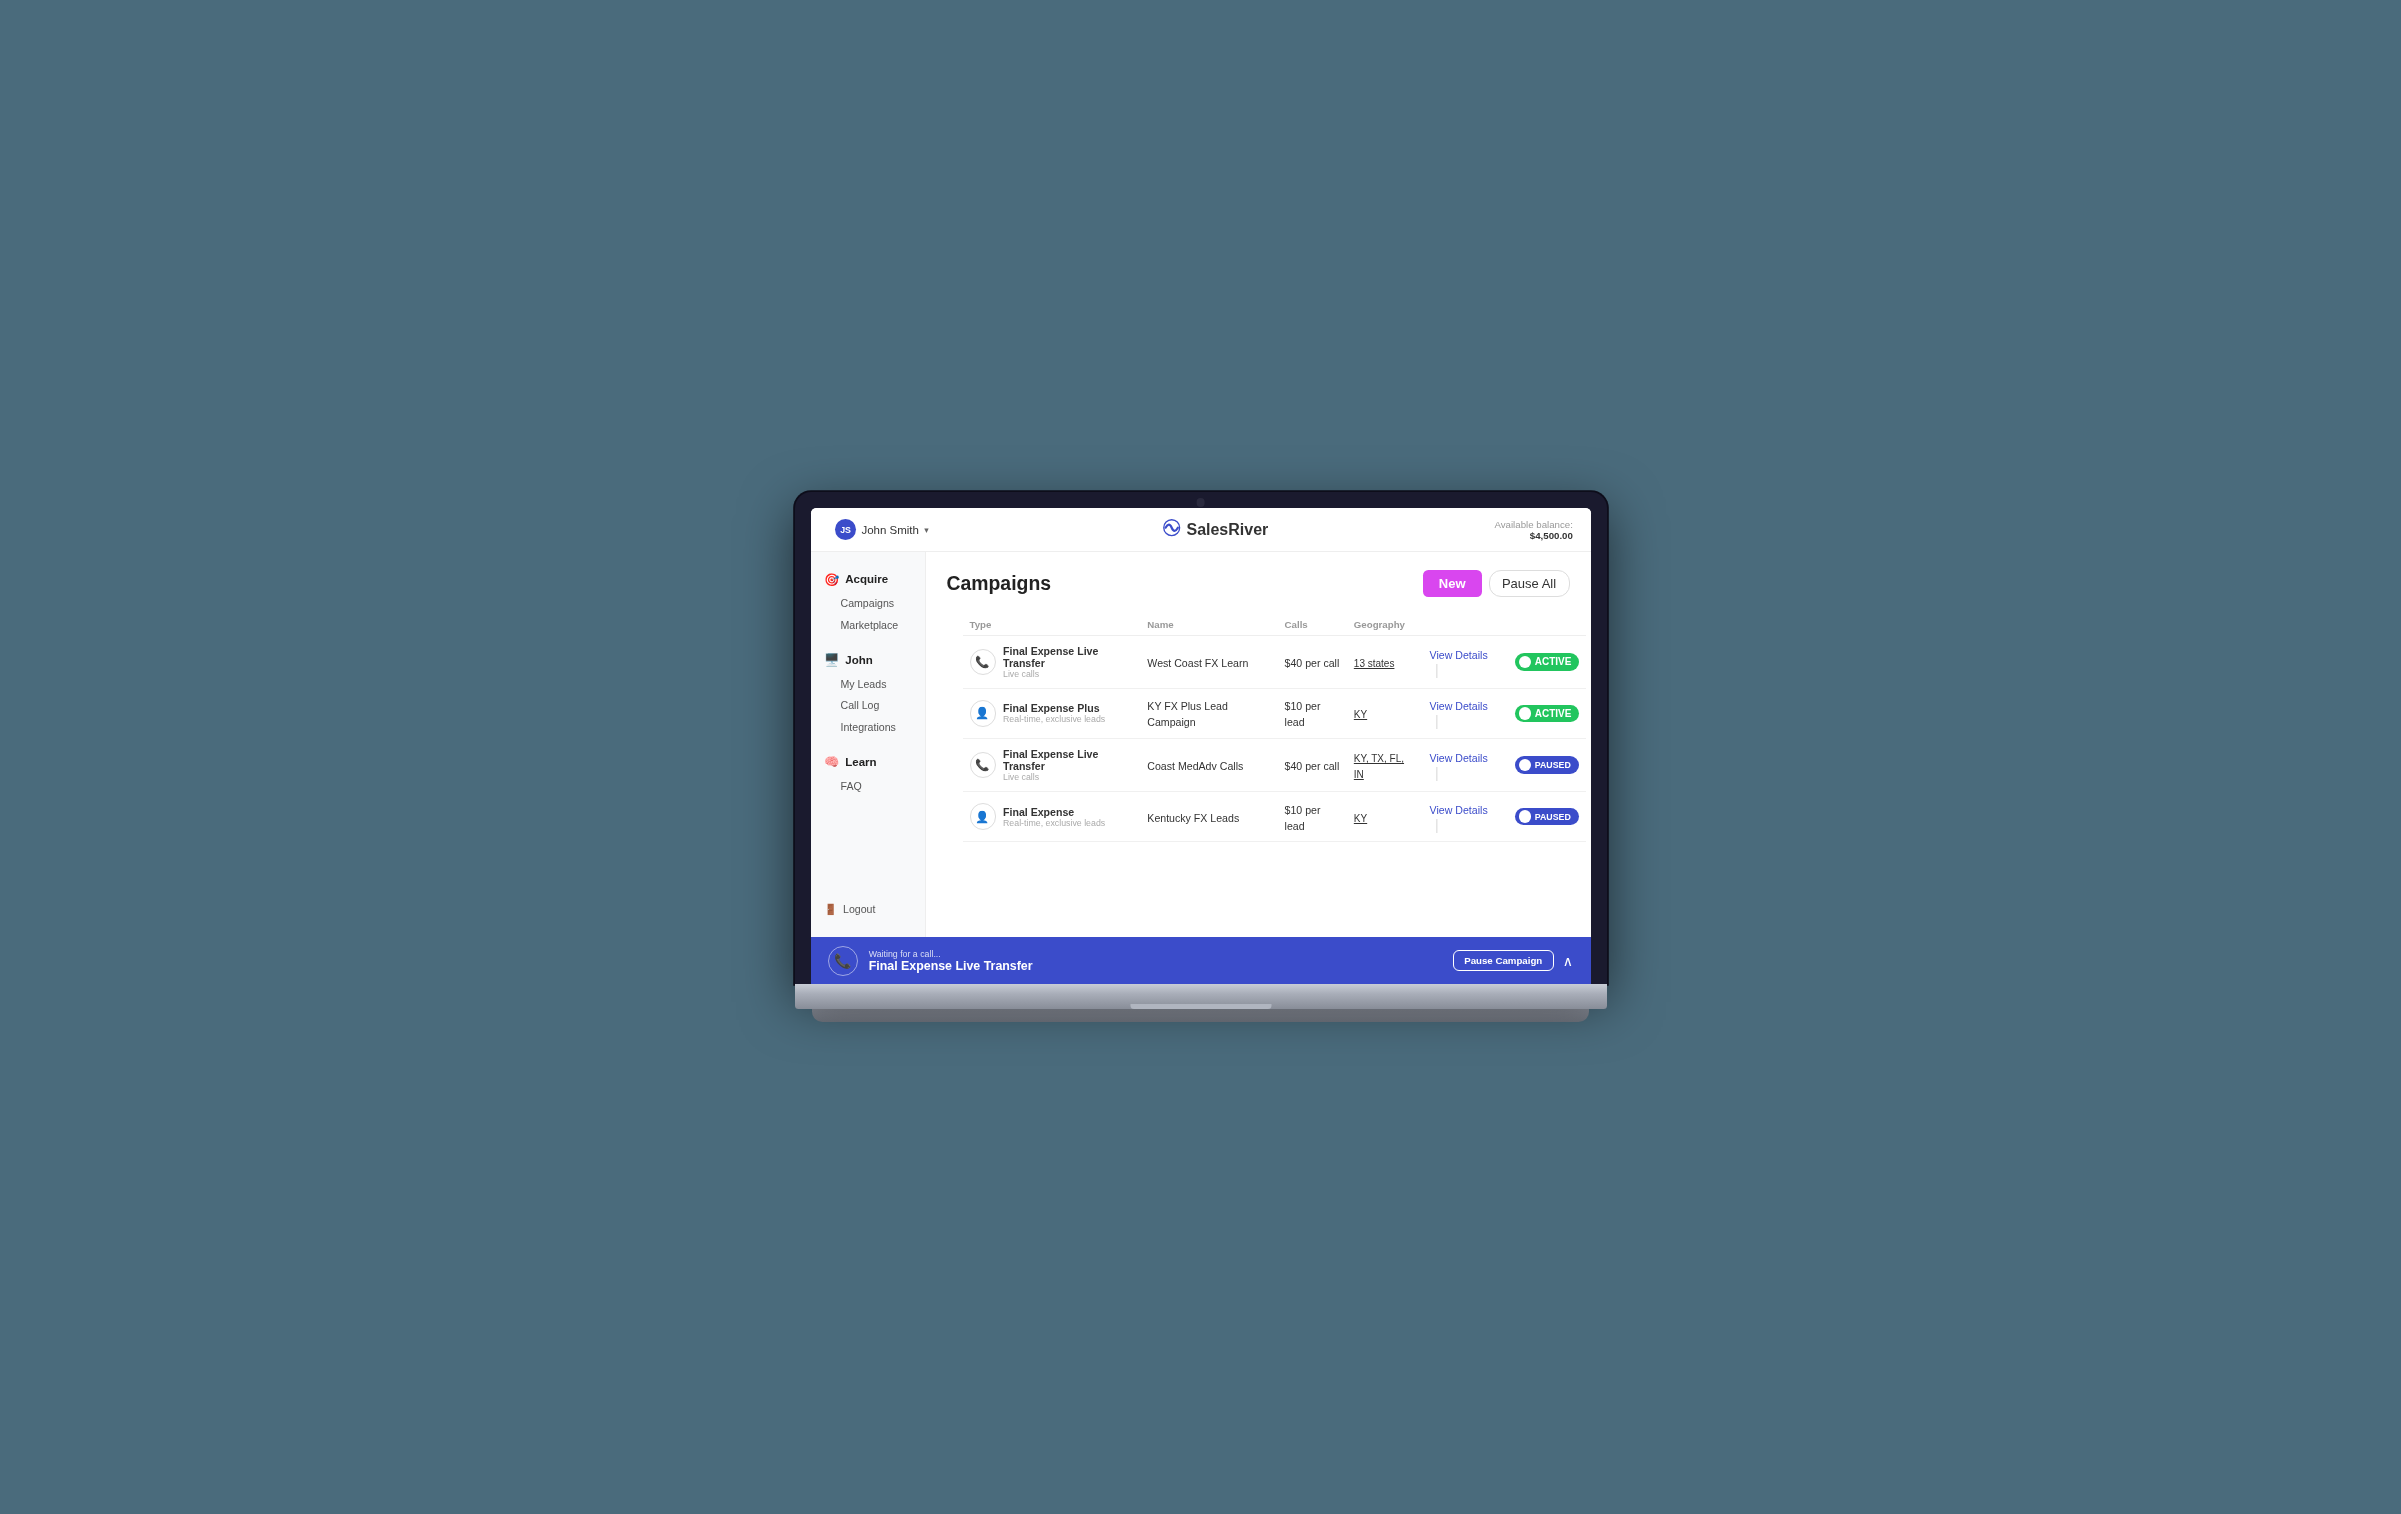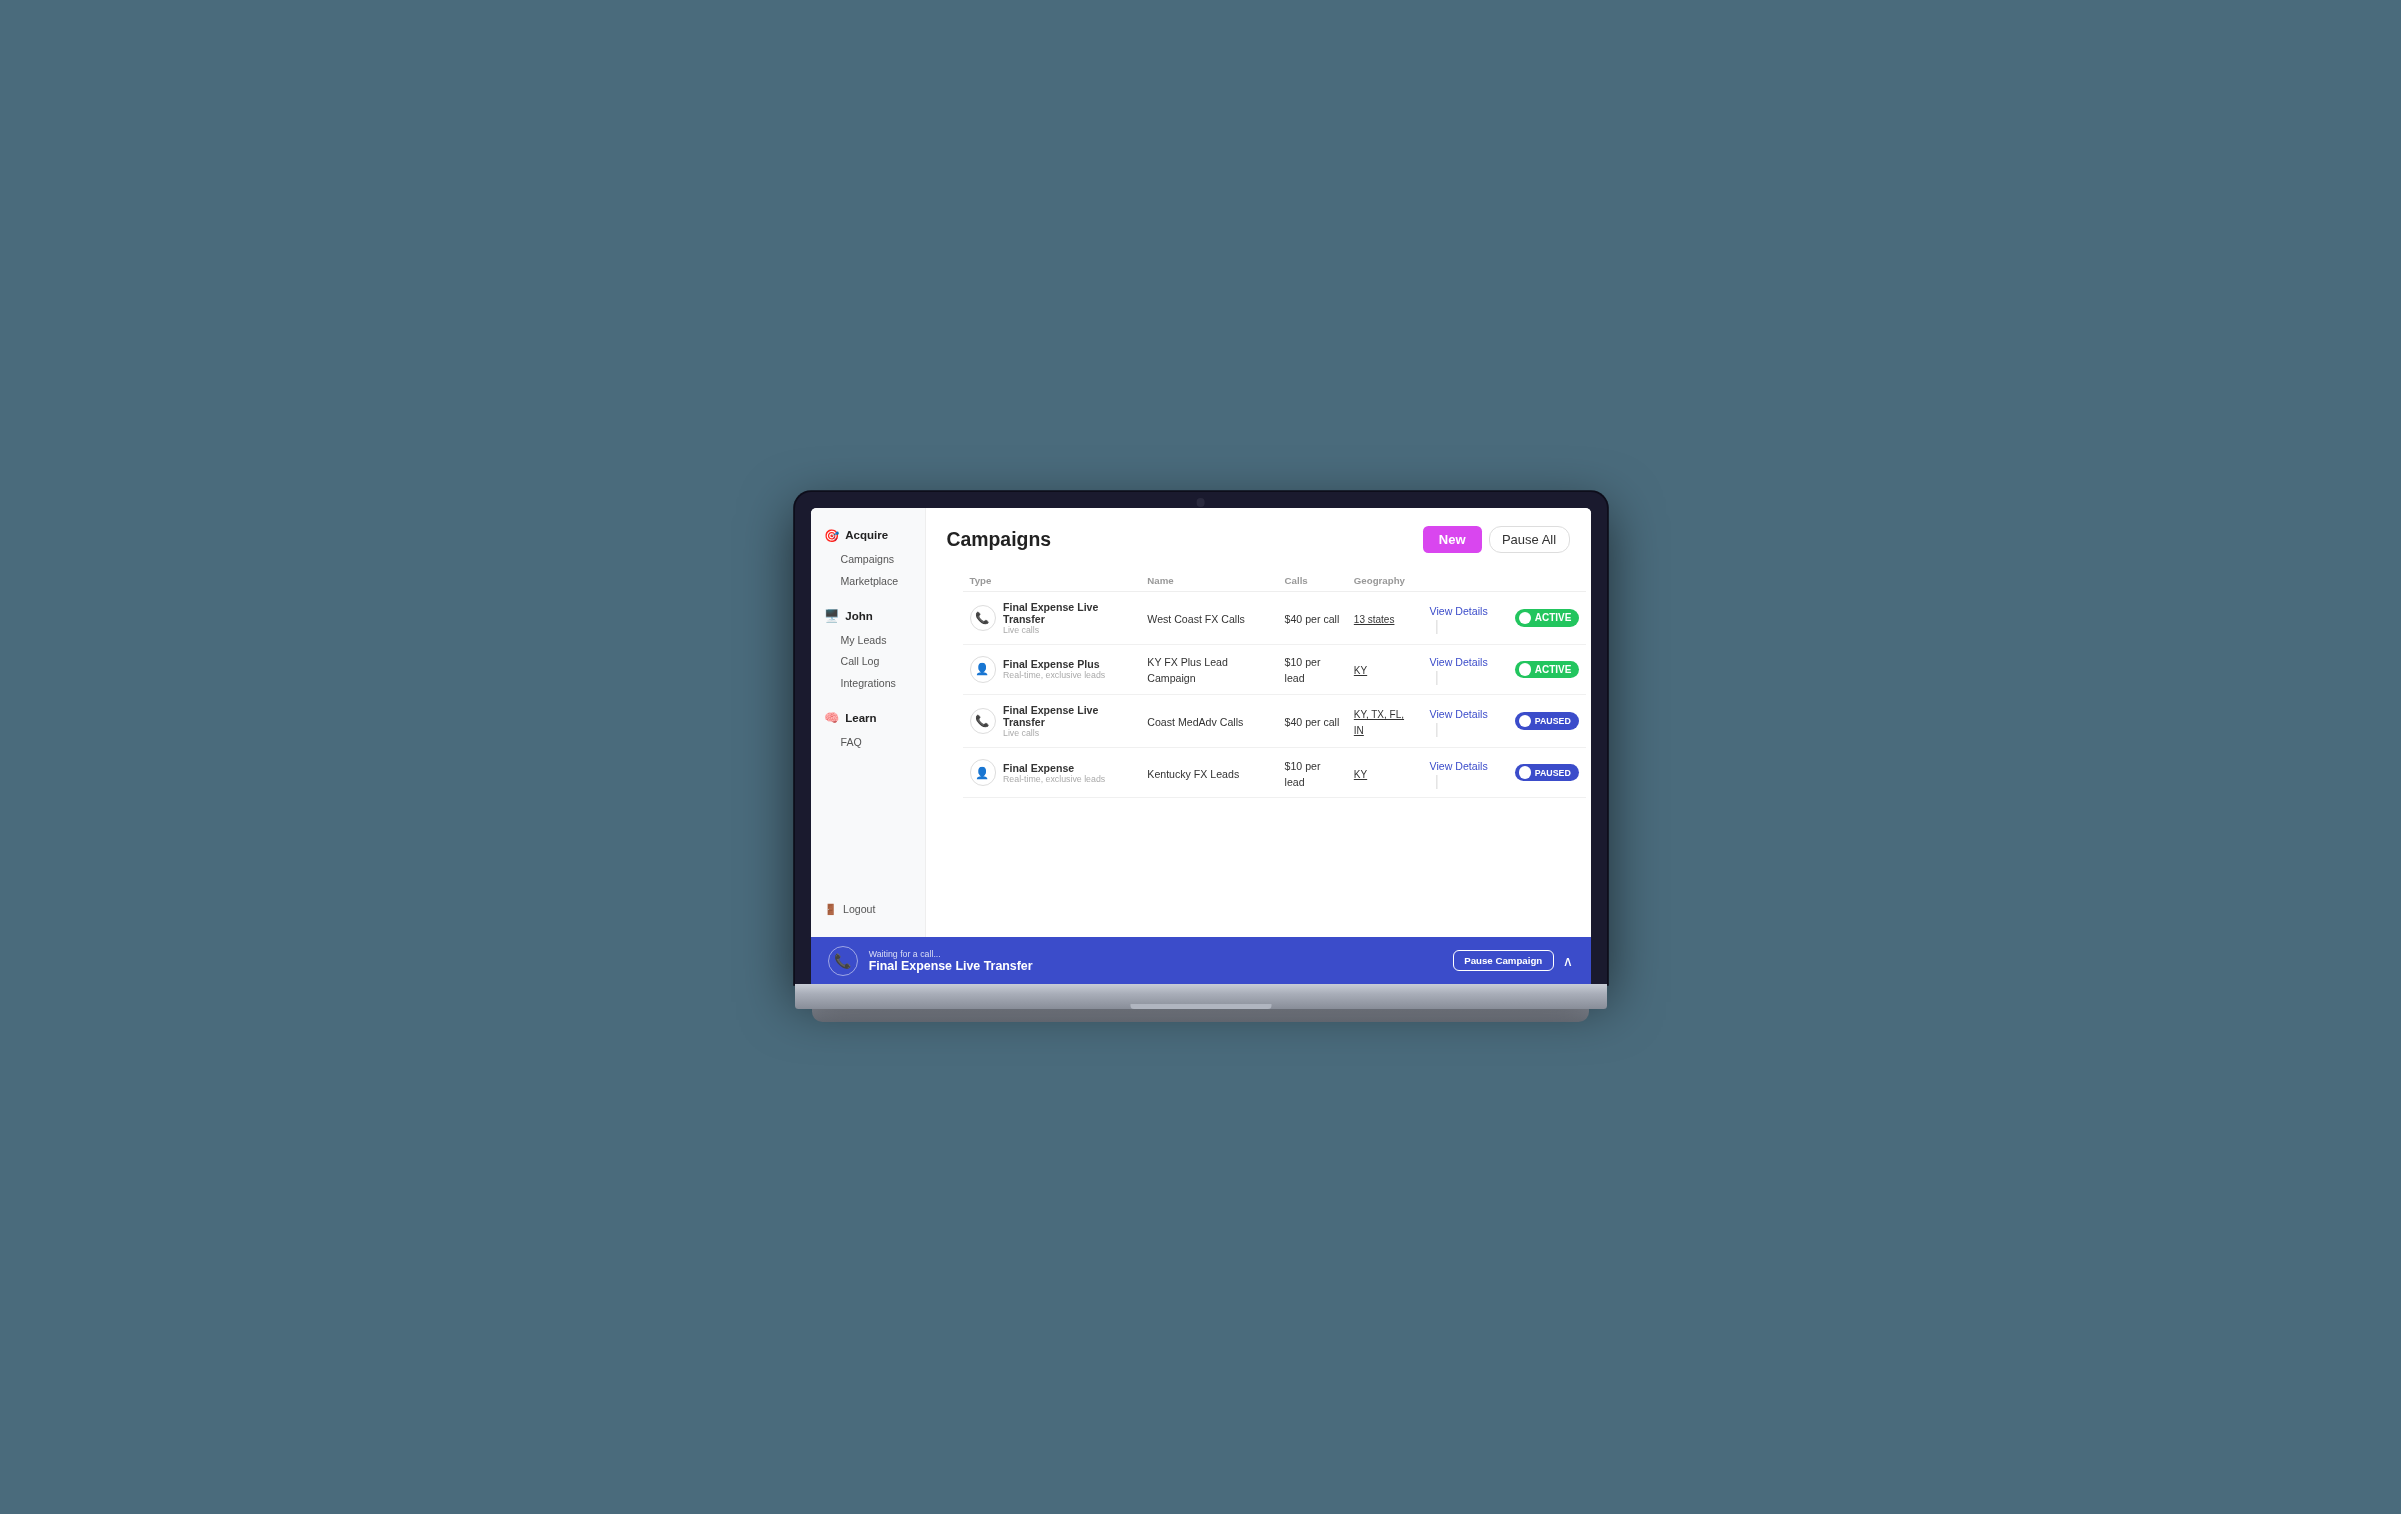--- a/index.html
+++ b/index.html
@@ -432,20 +432,40 @@
   </style>
 </head>
 <body>
 
 <div class="laptop-outer">
   <div class="laptop-screen-bezel">
     <div class="camera-notch"></div>
     <div class="screen">
       <div class="app-container">
 
+        <div class="top-bar">
+          <div class="user-menu">
+            <div class="user-avatar">JS</div>
+            <span class="user-name">John Smith</span>
+            <span class="chevron-icon">▾</span>
+          </div>
+          <div class="brand-logo">
+            <span class="brand-icon">
+              <svg width="19.4" height="19.4" viewBox="0 0 22 22" fill="none">
+                <path d="M4 11 Q8 4 11 11 Q14 18 18 11" stroke="#3b4cca" stroke-width="2.5" fill="none" stroke-linecap="round"></path>
+                <circle cx="11" cy="11" r="9" stroke="#3b4cca" stroke-width="1.5" fill="none"></circle>
+              </svg>
+            </span>
+            <span>SalesRiver</span>
+          </div>
+          <div class="balance-info">
+            <div class="balance-label">Available balance:</div>
+            <div class="balance-amount">$4,500.00</div>
+          </div>
+        </div>
 
         <div class="main-content">
 
           <div class="sidebar">
             <div class="sidebar-section">
               <div class="sidebar-section-header">
                 <span class="sidebar-section-icon">🎯</span>
                 <span>Acquire</span>
               </div>
               <div class="sidebar-item">
@@ -514,21 +534,21 @@
               <tr>
     <td>
       <div class="campaign-type-cell">
         <div class="type-icon">📞</div>
         <div>
           <div class="type-info-name">Final Expense Live Transfer</div>
           <div class="type-info-sub">Live calls</div>
         </div>
       </div>
     </td>
-    <td><span class="campaign-name">West Coast FX Calls</span></td>
+    <td><span class="campaign-name">West Coast FX Learn</span></td>
     <td><span class="campaign-cost">$40 per call</span></td>
     <td><span class="campaign-geo">13 states</span></td>
     <td>
       <a class="view-details-link">View Details</a>
       <span class="separator">|</span>
     </td>
     <td>
                       <div class="toggle-active"><div class="toggle-dot"></div>ACTIVE</div>
                     </td>
   </tr>

